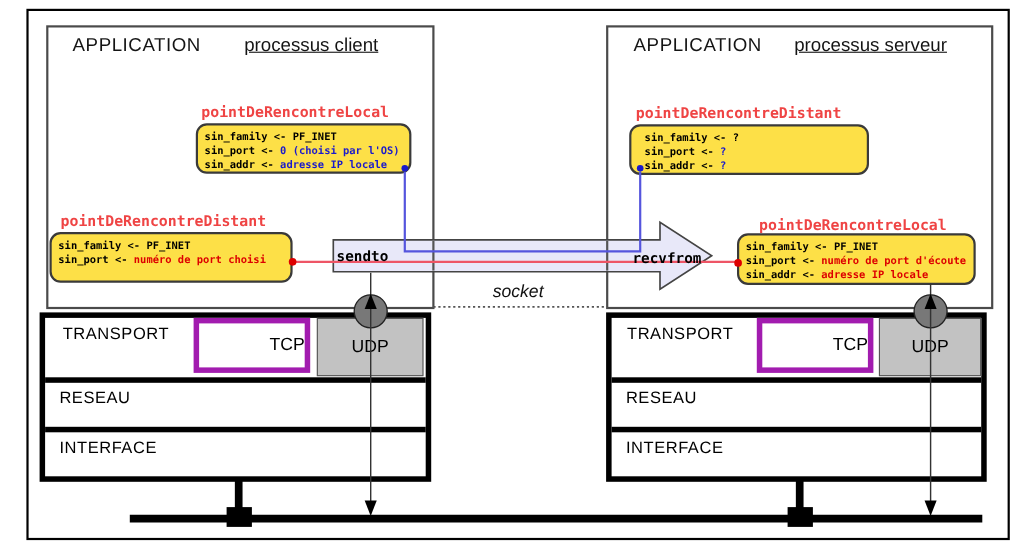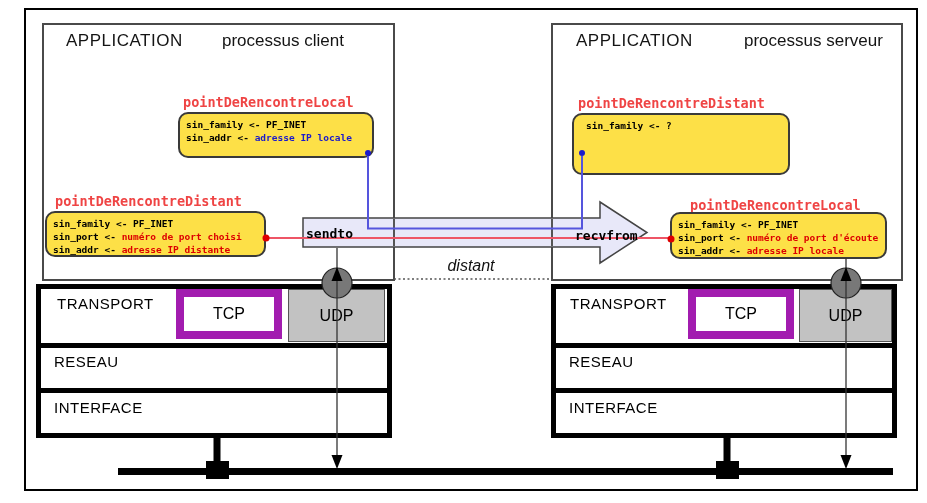--- a/index.html
+++ b/index.html
@@ -4,71 +4,73 @@
 <style>
   * { box-sizing: border-box; margin: 0; padding: 0; }
   body { background: #fff; }
   .canvas {
     position: relative; width: 927px; height: 503px; background: #fff;
     font-family: "Liberation Sans", sans-serif; overflow: hidden;
   }
   .frame { position: absolute; left: 24px; top: 8px; width: 894px; height: 483px; border: 2px solid #000; }
   .appbox { position: absolute; border: 2px solid #4a4a4a; background: #fff; }
   .app-label { position: absolute; font-size: 17px; color: #141414; letter-spacing: 0.5px; }
-  .proc-label { position: absolute; font-size: 17px; color: #141414; }
+  .proc-label { position: absolute; font-size: 17px; color: #141414; text-decoration: underline; }
 
   .stitle { position: absolute; font-family: "DejaVu Sans Mono", monospace; font-weight: bold; font-size: 13.5px; color: #ef4444; white-space: pre; }
   .sbox { position: absolute; background: #fde047; border: 2px solid #3a3a3a; border-radius: 10px; padding: 4px 0 0 6px; }
   .sline { font-family: "DejaVu Sans Mono", monospace; font-weight: bold; font-size: 9.5px; line-height: 13px; white-space: pre; color: #000; }
   .sline [data-color="blue"] { color: var(--blue); }
   .sline [data-color="red"] { color: var(--red); }
   .sline [data-color="black"] { color: #000; }
 
   .stack { position: absolute; border: 5px solid #000; background: #fff; }
   .sep { position: absolute; left: 0; right: 0; height: 5px; background: #000; }
   .layer-label { position: absolute; font-size: 15px; color: #000; letter-spacing: 0.5px; }
   .proto-box { position: absolute; display: flex; align-items: center; justify-content: center; font-size: 16px; color: #000; }
-  .tcp { border: 8px solid #a21caf; background: #fff; }
+  .tcp { border: 5px solid #a21caf; background: #fff; justify-content: flex-end; }
   .udp { border: 1px solid #555; background: var(--udp_fill); }
 
   svg.overlay { position: absolute; left: 0; top: 0; pointer-events: none; }
 
   .flow-label { position: absolute; font-family: "DejaVu Sans Mono", monospace; font-weight: bold; font-size: 13px; color: #000; }
   .socket-label { position: absolute; left: 415px; top: 257px; width: 112px; text-align: center; font-size: 16px; font-style: italic; color: #111; }
 </style>
 </head>
 <body>
 
 <div class="canvas">
   <div class="frame"></div>
 
   <div class="appbox" style="left:42px;top:23px;width:353px;height:258px;"></div>
   <div class="appbox" style="left:551px;top:23px;width:352px;height:258px;"></div>
 
   <div class="app-label" style="left:66px;top:31px;">APPLICATION</div>
   <div class="proc-label" style="left:222px;top:31px;">processus client</div>
   <div class="app-label" style="left:576px;top:31px;">APPLICATION</div>
-  <div class="proc-label" style="left:744px;top:31px;">processus serveur</div>
+  <div class="proc-label" style="left:722px;top:31px;">processus serveur</div>
 
   <div class="stitle" style="left:183px;top:94px;">pointDeRencontreLocal</div>
   <div class="sbox" style="left:178px;top:112px;width:196px;height:46px;">
     <div class="sline"><span>sin_family &lt;- </span><span data-color="black">PF_INET</span></div>
+    <div class="sline"><span>sin_port &lt;- </span><span data-color="blue">0 (choisi par l'OS)</span></div>
     <div class="sline"><span>sin_addr &lt;- </span><span data-color="blue">adresse IP locale</span></div>
   </div>
 
   <div class="stitle" style="left:55px;top:193px;">pointDeRencontreDistant</div>
   <div class="sbox" style="left:45px;top:211px;width:221px;height:46px;">
     <div class="sline"><span>sin_family &lt;- </span><span data-color="black">PF_INET</span></div>
     <div class="sline"><span>sin_port &lt;- </span><span data-color="red">numéro de port choisi</span></div>
-    <div class="sline"><span>sin_addr &lt;- </span><span data-color="red">adresse IP distante</span></div>
   </div>
 
   <div class="stitle" style="left:578px;top:95px;">pointDeRencontreDistant</div>
-  <div class="sbox" style="left:572px;top:113px;width:218px;height:62px;padding-left:12px;">
+  <div class="sbox" style="left:572px;top:113px;width:218px;height:46px;padding-left:12px;">
     <div class="sline"><span>sin_family &lt;- </span><span data-color="black">?</span></div>
+    <div class="sline"><span>sin_port &lt;- </span><span data-color="blue">?</span></div>
+    <div class="sline"><span>sin_addr &lt;- </span><span data-color="blue">?</span></div>
   </div>
 
   <div class="stitle" style="left:690px;top:197px;">pointDeRencontreLocal</div>
   <div class="sbox" style="left:670px;top:212px;width:217px;height:47px;">
     <div class="sline"><span>sin_family &lt;- </span><span data-color="black">PF_INET</span></div>
     <div class="sline"><span>sin_port &lt;- </span><span data-color="red">numéro de port d'écoute</span></div>
     <div class="sline"><span>sin_addr &lt;- </span><span data-color="red">adresse IP locale</span></div>
   </div>
 
   <div class="stack" style="left:36px;top:284px;width:356px;height:154px;">
@@ -128,14 +130,14 @@
 
     <line x1="118" y1="471.5" x2="893" y2="471.5" style="stroke:#000;stroke-width:7"></line>
     <line x1="217" y1="437" x2="217" y2="466" style="stroke:#000;stroke-width:7"></line>
     <rect x="206" y="461" width="23" height="18" style="fill:#000"></rect>
     <line x1="727" y1="437" x2="727" y2="466" style="stroke:#000;stroke-width:7"></line>
     <rect x="716" y="461" width="23" height="18" style="fill:#000"></rect>
   </svg>
 
   <div class="flow-label" style="left:306px;top:226px;">sendto</div>
   <div class="flow-label" style="left:559px;top:228px;margin-left:16px;">recvfrom</div>
-  <div class="socket-label">distant</div>
+  <div class="socket-label">socket</div>
 </div>
 
 </body></html>

